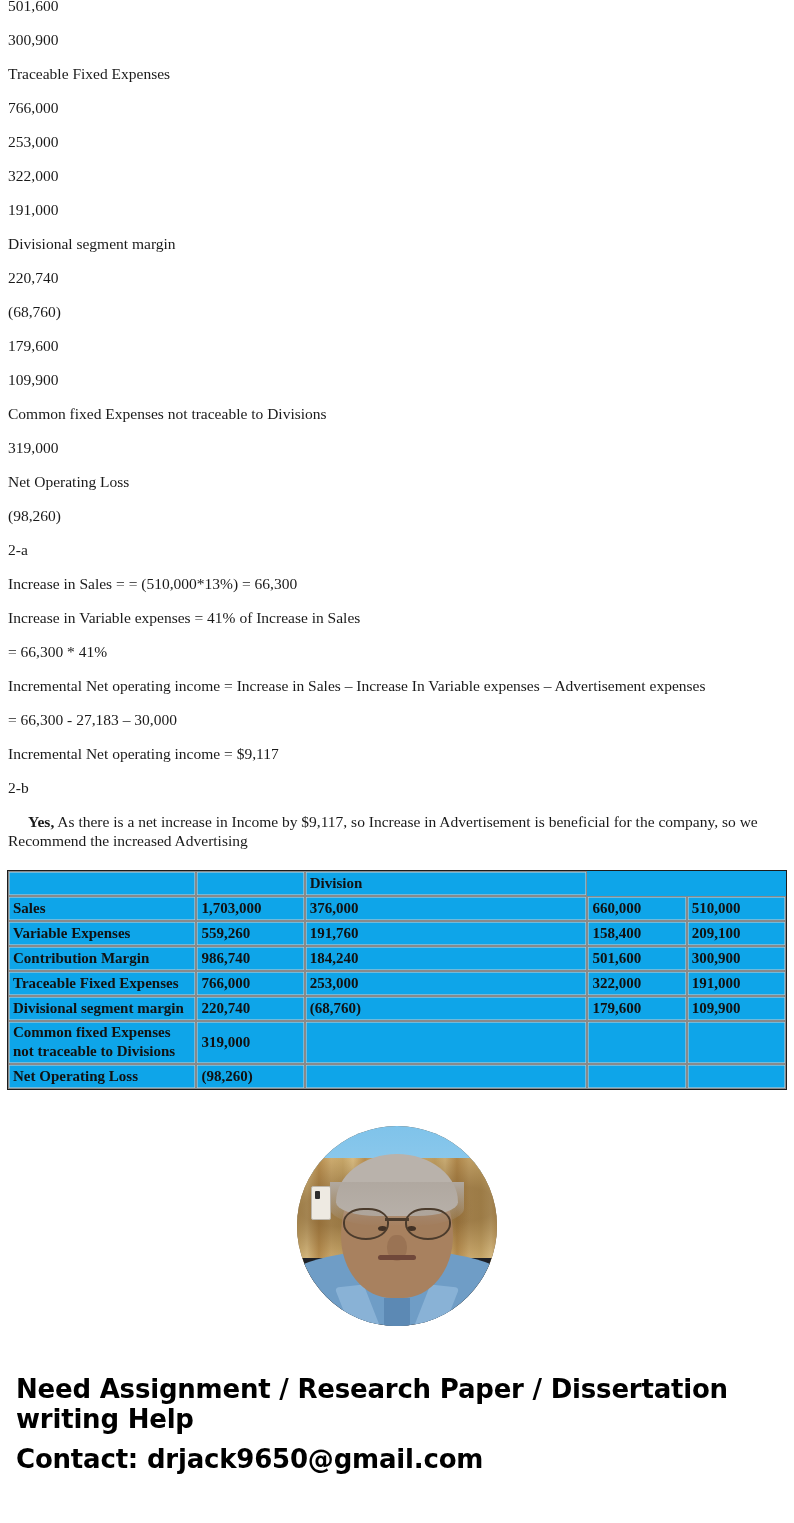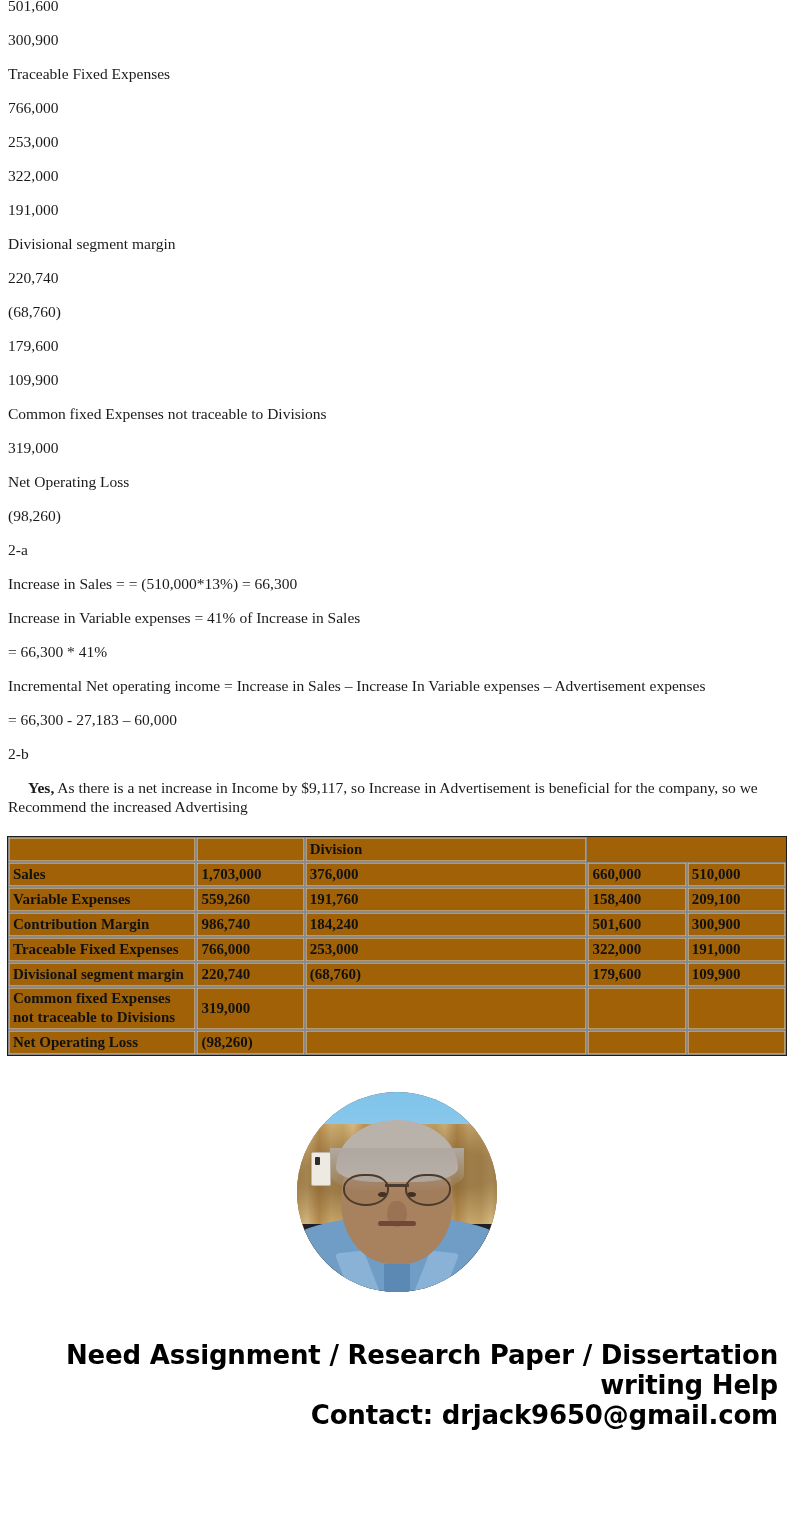--- a/index.html
+++ b/index.html
@@ -47,21 +47,21 @@
   .table-wrap {
     padding: 0 7px;
     margin-top: 12px;
   }
   table.seg {
     border-collapse: separate;
     border-spacing: 0;
     width: 780px;
     table-layout: fixed;
     border: 1px solid #1c1c1c;
-    background: #a16207;
+    background: #0ea5e9;
   }
   table.seg td {
     border: 1px solid #8a8a8a;
     box-shadow: inset 0 0 0 0.5px #cfcfcf;
     font-size: 15px;
     line-height: 19px;
     padding: 1px 3px 2px 4px;
     vertical-align: middle;
     height: 20px;
     color: #111;
@@ -267,34 +267,35 @@
     transform: translateX(-50%);
     width: 38px;
     height: 5px;
     background: #70483a;
     border-radius: 3px;
   }
 
   
   .promo {
     margin-top: 48px;
-    text-align: right;
+    text-align: left;
     font-family: "DejaVu Sans", "Liberation Sans", sans-serif;
     font-weight: bold;
     color: #000;
     line-height: 30px;
     padding: 0 16px;
   }
   .promo .l1 {
     font-size: 26px;
     letter-spacing: -0.2px;
   }
   .promo .l2 {
     font-size: 26px;
     letter-spacing: -0.2px;
+    margin-top: 10px;
   }
 </style>
 </head>
 <body>
 
 <div class="doc-flow">
   <p class="first-clipped">501,600</p>
   <p>300,900</p>
   <p>Traceable Fixed Expenses</p>
   <p>766,000</p>
@@ -308,21 +309,22 @@
   <p>109,900</p>
   <p>Common fixed Expenses not traceable to Divisions</p>
   <p>319,000</p>
   <p>Net Operating Loss</p>
   <p>(98,260)</p>
   <p class="bold">2-a</p>
   <p>Increase in Sales = = (510,000*13%) = 66,300</p>
   <p>Increase in Variable expenses = 41% of Increase in Sales</p>
   <p>= 66,300 * 41%</p>
   <p>Incremental Net operating income = Increase in Sales – Increase In Variable expenses – Advertisement expenses</p>
-  <p>= 66,300 - 27,183 – 60,000</p>
+  <p>= 66,300 - 27,183 – 30,000</p>
+  <p class="bold">Incremental Net operating income = $9,117</p>
   <p class="bold">2-b</p>
   <p class="wrap"><b>Yes,</b><span> As there is a net increase in Income by $9,117, so Increase in Advertisement is beneficial for the company, so we Recommend the increased Advertising</span></p>
 </div>
 
 <div class="table-wrap">
   <table class="seg">
     <colgroup>
       <col style="width:188px">
       <col style="width:108px">
       <col style="width:282px">

